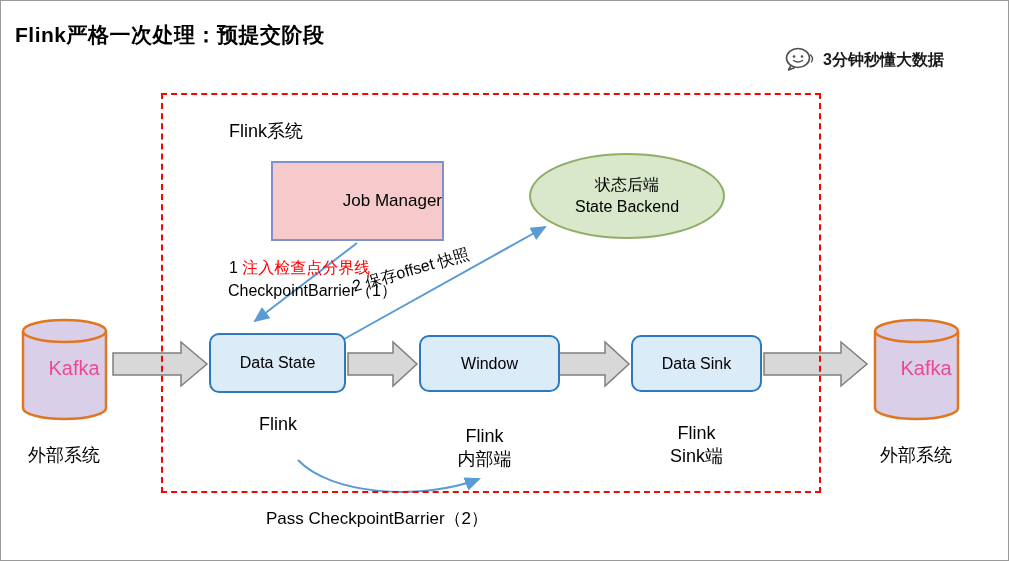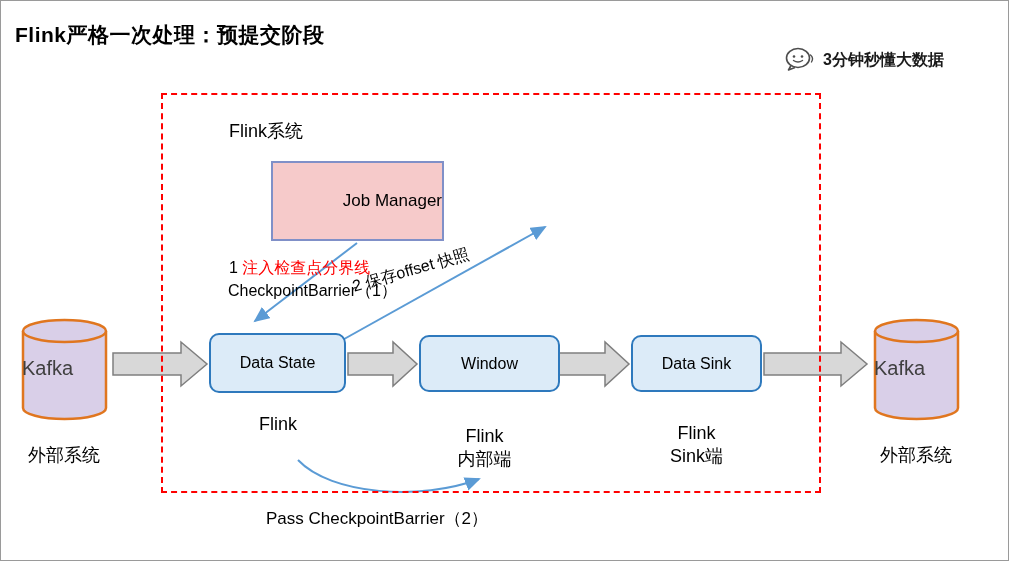--- a/index.html
+++ b/index.html
@@ -71,22 +71,22 @@
   .caption {
     text-align: center; font-size: 18px; color: #000000; line-height: 1.25;
   }
   .cap-source { left: 213px; top: 412px; width: 128px; }
   .cap-internal { left: 418px; top: 424px; width: 131px; }
   .cap-sink { left: 630px; top: 421px; width: 131px; }
 
   .pass-text { left: 265px; top: 506px; font-size: 17px; color: #000000; white-space: nowrap; }
 
   .kafka-label {
-    width: 104px; text-align: left;
-    font-size: 20px; color: #404040;
+    width: 104px; text-align: center;
+    font-size: 20px; color: #ec4899;
   }
   .kafka-label-left { left: 21px; top: 356px; }
   .kafka-label-right { left: 873px; top: 356px; }
 
   .ext-caption { width: 86px; text-align: center; font-size: 18px; color: #000000; }
   .ext-left { left: 20px; top: 442px; }
   .ext-right { left: 872px; top: 442px; }
 
   .block-arrow { fill: #d8d8d8; stroke: #7f7f7f; stroke-width: 1.5; }
   .blue-line { stroke: #5b9bd5; stroke-width: 2; fill: none; }
@@ -137,20 +137,24 @@
     <span class="brand-label">3分钟秒懂大数据</span>
   </div>
 
   <div class="abs boundary"></div>
   <div class="abs sys-label">Flink系统</div>
 
   <div class="abs jm-box">
     <span>Job Manager</span>
   </div>
 
+  <div class="abs sb-ellipse">
+    <div>状态后端</div>
+    <div>State Backend</div>
+  </div>
 
   <div class="abs node node-source">
     <span>Data State</span>
   </div>
   <div class="abs node node-window">
     <span>Window</span>
   </div>
   <div class="abs node node-sink">
     <span>Data Sink</span>
   </div>

